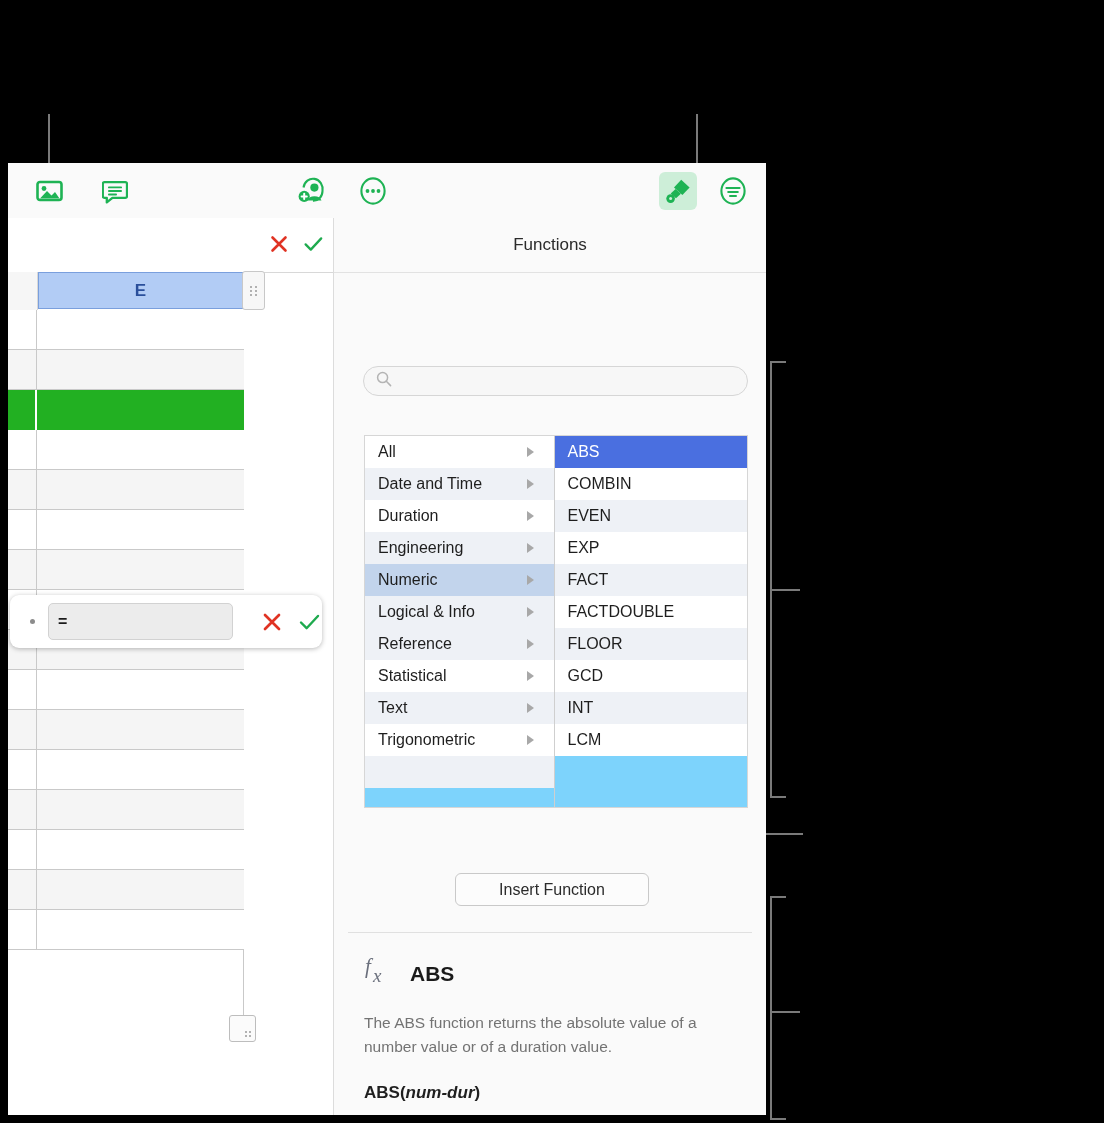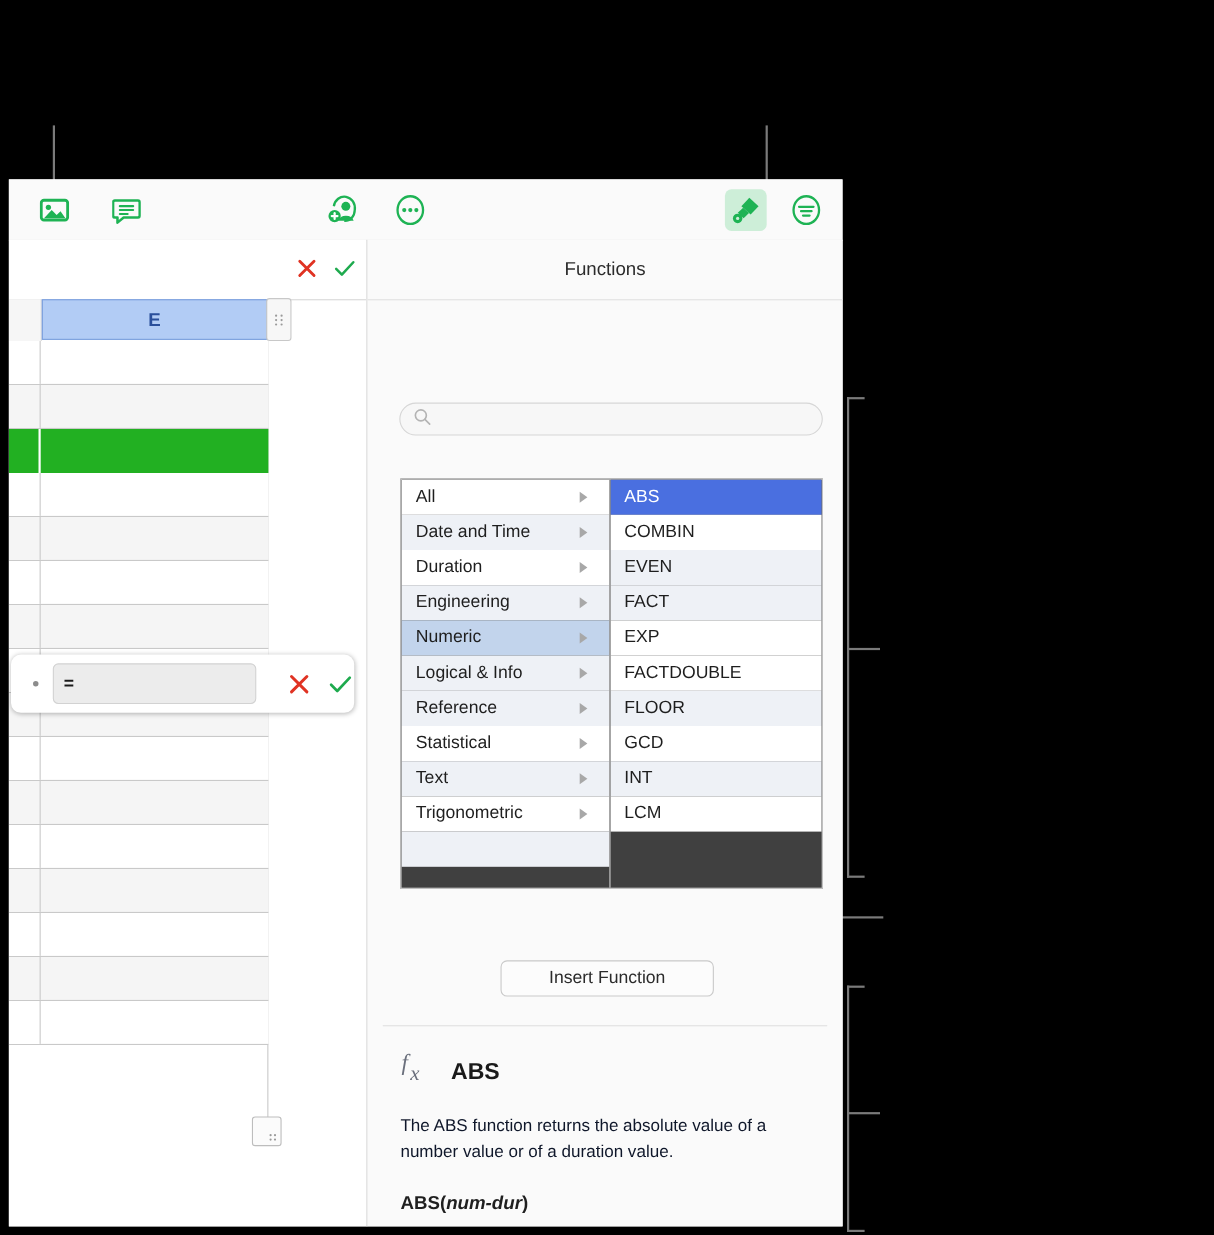--- a/index.html
+++ b/index.html
@@ -272,21 +272,21 @@
 
   
   .lists {
     position: absolute;
     left: 30px; top: 217px;
     width: 384px;
     height: 373px;
     border: 1px solid #d6d6d6;
     box-sizing: border-box;
     display: flex;
-    background: #404040;
+    background: #7dd3fc;
   }
   .list-col {
     height: 100%;
     overflow: hidden;
     position: relative;
   }
   .col-cat { width: 190px; border-right: 1px solid #cfcfcf; box-sizing: border-box; }
   .col-fn  { width: 193px; }
   .li {
     height: 32px;
@@ -349,21 +349,21 @@
     gap: 12px;
     margin-bottom: 19px;
   }
   .desc-title {
     font-size: 21px;
     font-weight: bold;
     color: #1a1a1a;
   }
   .desc-body {
     font-size: 15.5px;
-    color: #0f172a;
+    color: #737373;
     line-height: 1.58;
     width: 368px;
   }
   .desc-syntax {
     margin-top: 23px;
     font-size: 17px;
     color: #1f1f1f;
     font-weight: bold;
   }
   .desc-syntax em { font-weight: bold; font-style: italic; }
@@ -663,25 +663,25 @@
       <div class="list-col col-fn">
         <div class="li fn-selected">
           <span>ABS</span>
         </div>
         <div class="li even">
           <span>COMBIN</span>
         </div>
         <div class="li odd">
           <span>EVEN</span>
         </div>
+        <div class="li even">
+          <span>EXP</span>
+        </div>
         <div class="li odd">
           <span>FACT</span>
-        </div>
-        <div class="li even">
-          <span>EXP</span>
         </div>
         <div class="li even">
           <span>FACTDOUBLE</span>
         </div>
         <div class="li odd">
           <span>FLOOR</span>
         </div>
         <div class="li even">
           <span>GCD</span>
         </div>

